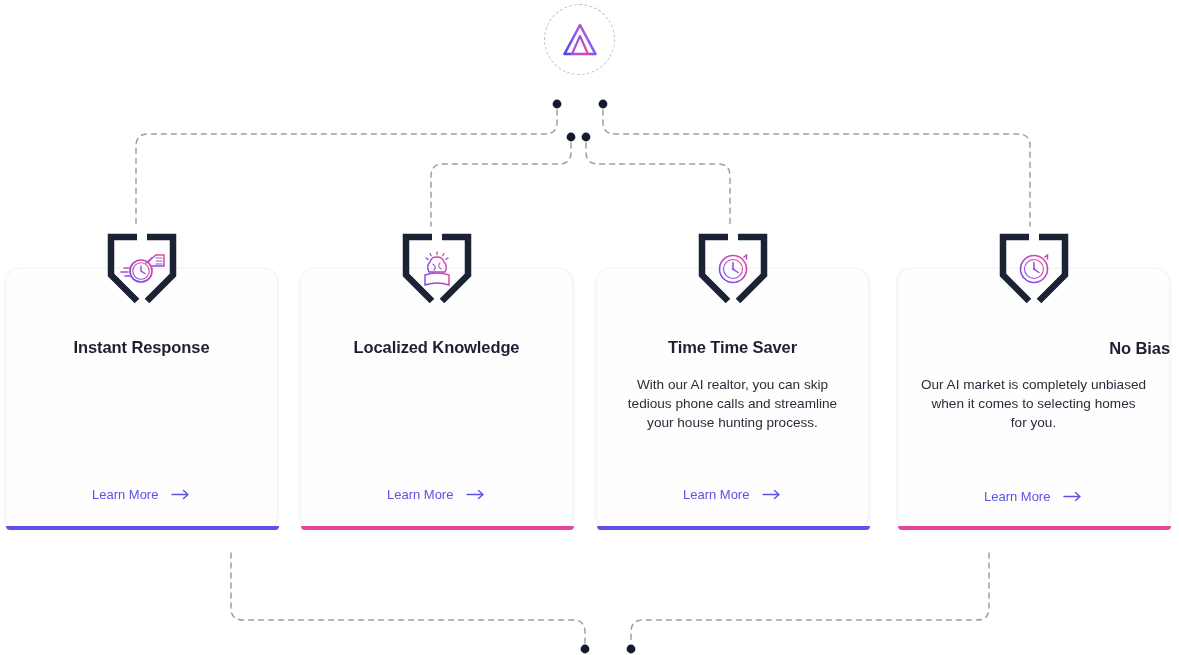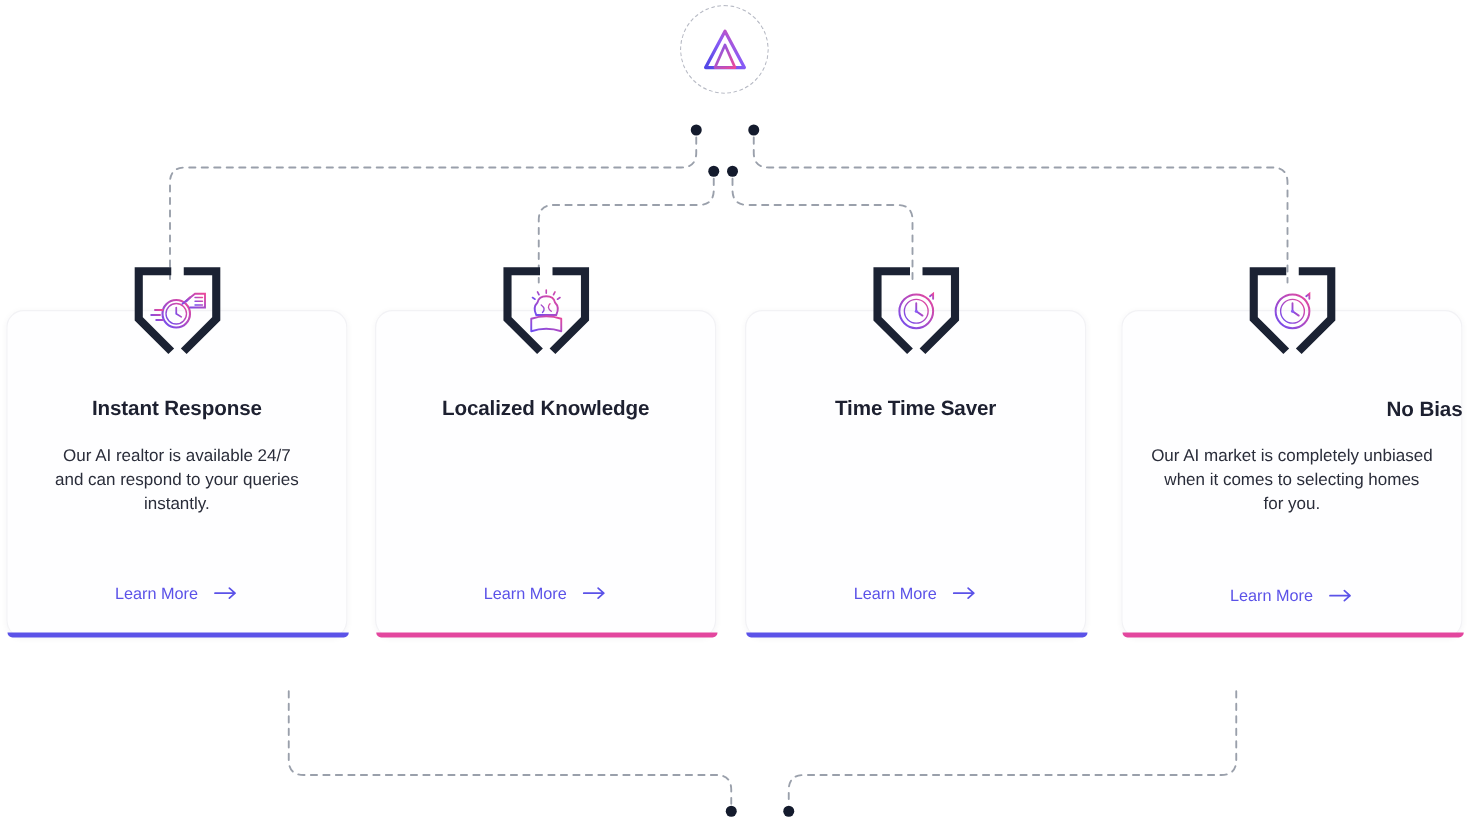--- a/index.html
+++ b/index.html
@@ -47,21 +47,21 @@
     top: 0;
     width: 1179px;
     height: 655px;
     pointer-events: none;
   }
 
   
   .card-row {
     position: absolute;
     left: 0;
-    top: 210px;
+    top: 230px;
     width: 1179px;
     height: 300px;
     text-decoration: underline;
   }
 
   .card-slot {
     position: absolute;
     top: 0;
     width: 273px;
     height: 300px;
@@ -217,23 +217,20 @@
         <path d="M37 36 L37 41 L41 43.5" stroke-width="1.4"></path>
         <path d="M33 28.5 L41 28.5" stroke-width="2.4"></path>
         <path d="M37 28.5 L37 30"></path>
         <path d="M45 31 L48 28"></path>
         <path d="M42 33 L52 25 L60 25 L60 36 L48 36" stroke-width="1.5"></path>
         <path d="M52 28 L58 28 M52 31 L58 31 M52 34 L58 34" stroke-width="1.1"></path>
         <path d="M20 38 L26 38 M17 42 L24 42 M21 46 L26 46" stroke-width="1.6"></path>
       </g>
     </svg>
     <div class="card-title">Instant Response</div>
-    <div class="card-body">Our AI realtor is available 24/7
-and can respond to your queries
-instantly.</div>
     <div class="learn-more">
       <span class="lm-label">Learn More</span>
       <svg class="lm-arrow" width="20" height="11" viewBox="0 0 20 11">
         <path d="M1 5.5 H17 M12.5 1.5 L17 5.5 L12.5 9.5" fill="none" stroke="#5b52e8" stroke-width="1.4" stroke-linecap="round" stroke-linejoin="round"></path>
       </svg>
     </div>
   </div>
 
   <div class="card-slot s1">
     <div class="card">
@@ -284,20 +281,23 @@
       </g>
       <g stroke="url(#i3)" fill="none" stroke-width="1.6" stroke-linecap="round">
         <circle cx="38" cy="39" r="13.5"></circle>
         <circle cx="38" cy="39" r="9.5" stroke-width="1.1"></circle>
         <path d="M38 32.5 L38 39 L43 42.5" stroke-width="1.5"></path>
         <path d="M49 27 L51.5 25 L51.5 29" stroke-width="1.5"></path>
         <circle cx="38" cy="39" r="1.2" fill="#8b5cf6" stroke="none"></circle>
       </g>
     </svg>
     <div class="card-title">Time Time Saver</div>
+    <div class="card-body">With our AI realtor, you can skip
+tedious phone calls and streamline
+your house hunting process.</div>
     <div class="learn-more">
       <span class="lm-label">Learn More</span>
       <svg class="lm-arrow" width="20" height="11" viewBox="0 0 20 11">
         <path d="M1 5.5 H17 M12.5 1.5 L17 5.5 L12.5 9.5" fill="none" stroke="#5b52e8" stroke-width="1.4" stroke-linecap="round" stroke-linejoin="round"></path>
       </svg>
     </div>
   </div>
 
   <div class="card-slot s3">
     <div class="card">

